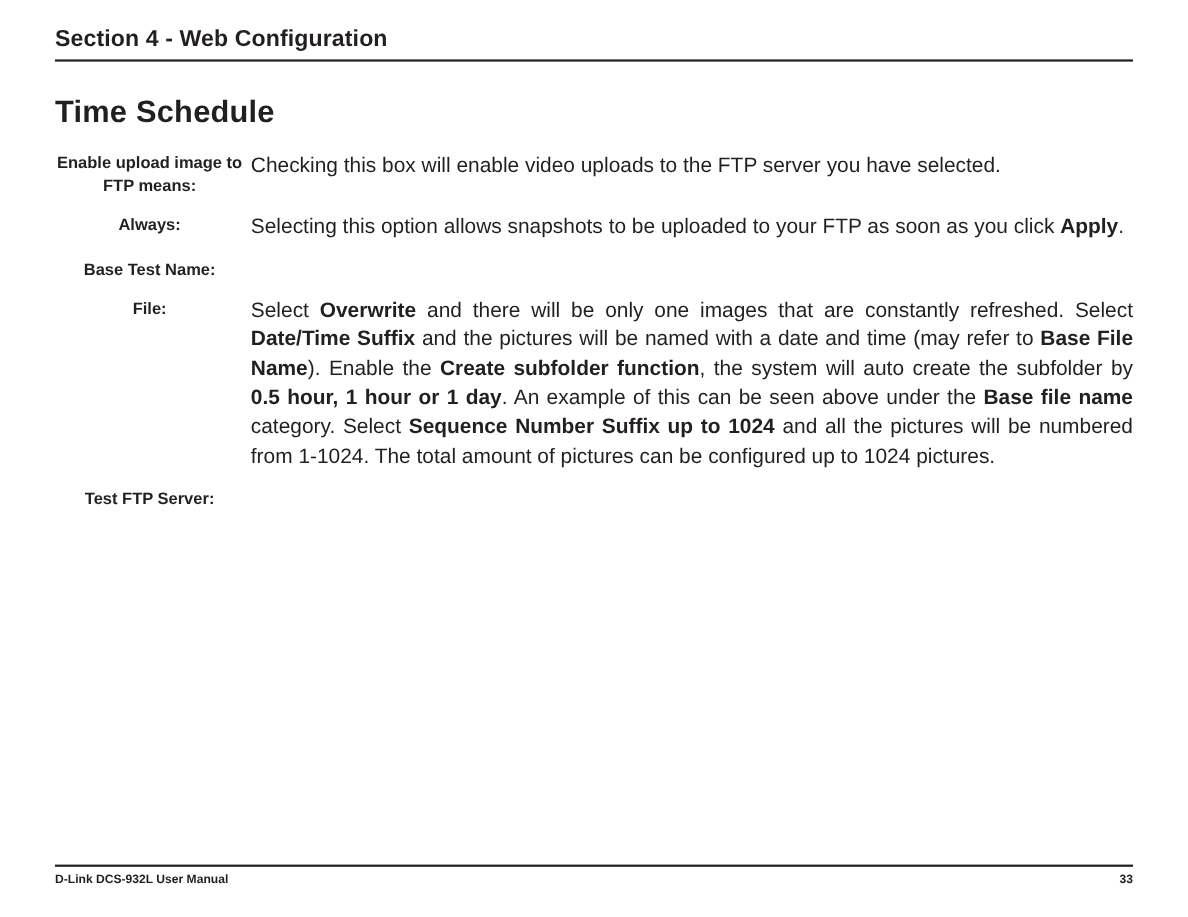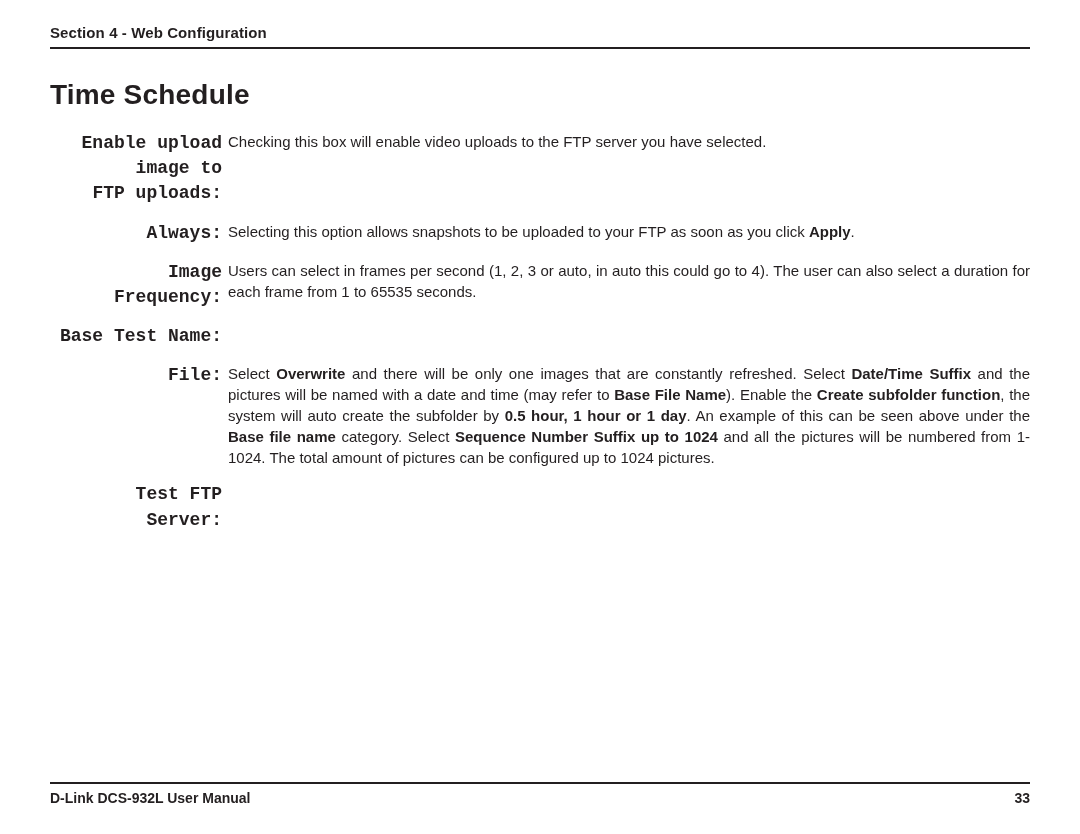--- a/index.html
+++ b/index.html
@@ -7,21 +7,21 @@
       width: 1080px;
       height: 834px;
       background: #ffffff;
       font-family: "Myriad Pro", "Segoe UI Semibold", "Segoe UI", Arial, sans-serif;
       color: #231f20;
       position: relative;
       padding: 24px 50px 0 50px;
     }
     .section-header {
       font-weight: 700;
-      font-size: 15px;
+      font-size: 21px;
       padding-bottom: 6px;
       border-bottom: 2px solid #231f20;
       margin-bottom: 30px;
       letter-spacing: 0.1px;
     }
     .page-title {
       font-weight: 700;
       font-size: 28px;
       margin-bottom: 20px;
       letter-spacing: 0.2px;
@@ -30,77 +30,72 @@
       display: flex;
       flex-direction: column;
       gap: 14px;
     }
     .row {
       display: flex;
       gap: 6px;
     }
     .term {
       flex: 0 0 172px;
-      text-align: right;
+      text-align: center;
       font-weight: 700;
-      font-size: 18px;
+      font-size: 15px;
       line-height: 1.4;
-      font-family: Liberation Mono, monospace;
     }
     .desc {
       flex: 1;
-      font-size: 15px;
+      font-size: 19px;
       line-height: 1.4;
     }
     .desc.justify {
       text-align: justify;
     }
     .b { font-weight: 700; text-align: center; }
     .footer {
       position: absolute;
       left: 50px;
       right: 50px;
       bottom: 28px;
       border-top: 2px solid #231f20;
       padding-top: 6px;
       display: flex;
       justify-content: space-between;
       font-weight: 700;
-      font-size: 14px;
+      font-size: 11px;
     }
   </style>
 </head>
 <body>
 
 <div class="section-header">Section 4 - Web Configuration</div>
 
 <h1 class="page-title">Time Schedule</h1>
 
 <div class="defs">
 
   <div class="row">
     <div class="term">
       <span>Enable upload image to</span><br>
-      <span>FTP uploads:</span>
+      <span>FTP means:</span>
     </div>
     <div class="desc">Checking this box will enable video uploads to the FTP server you have selected.</div>
   </div>
 
   <div class="row">
     <div class="term">Always:</div>
     <div class="desc">
       <span>Selecting this option allows snapshots to be uploaded to your FTP as soon as you click </span><span class="b">Apply</span><span>.</span>
     </div>
   </div>
 
 
-  <div class="row">
-    <div class="term">Image Frequency:</div>
-    <div class="desc justify">Users can select in frames per second (1, 2, 3 or auto, in auto this could go to 4). The user can also select a duration for each frame from 1 to 65535 seconds.</div>
-  </div>
 
   <div class="row">
     <div class="term">Base Test Name:</div>
   </div>
 
   <div class="row">
     <div class="term">File:</div>
     <div class="desc justify">
       <span>Select </span><span class="b">Overwrite</span><span> and there will be only one images that are constantly refreshed. Select </span><span class="b">Date/Time Suffix</span><span> and the pictures will be named with a date and time (may refer to </span><span class="b">Base File Name</span><span>). Enable the </span><span class="b">Create subfolder function</span><span>, the system will auto create the subfolder by </span><span class="b">0.5 hour, 1 hour or 1 day</span><span>. An example of this can be seen above under the </span><span class="b">Base file name</span><span> category. Select </span><span class="b">Sequence Number Suffix up to 1024</span><span> and all the pictures will be numbered from 1-1024. The total amount of pictures can be configured up to 1024 pictures.</span>
     </div>

